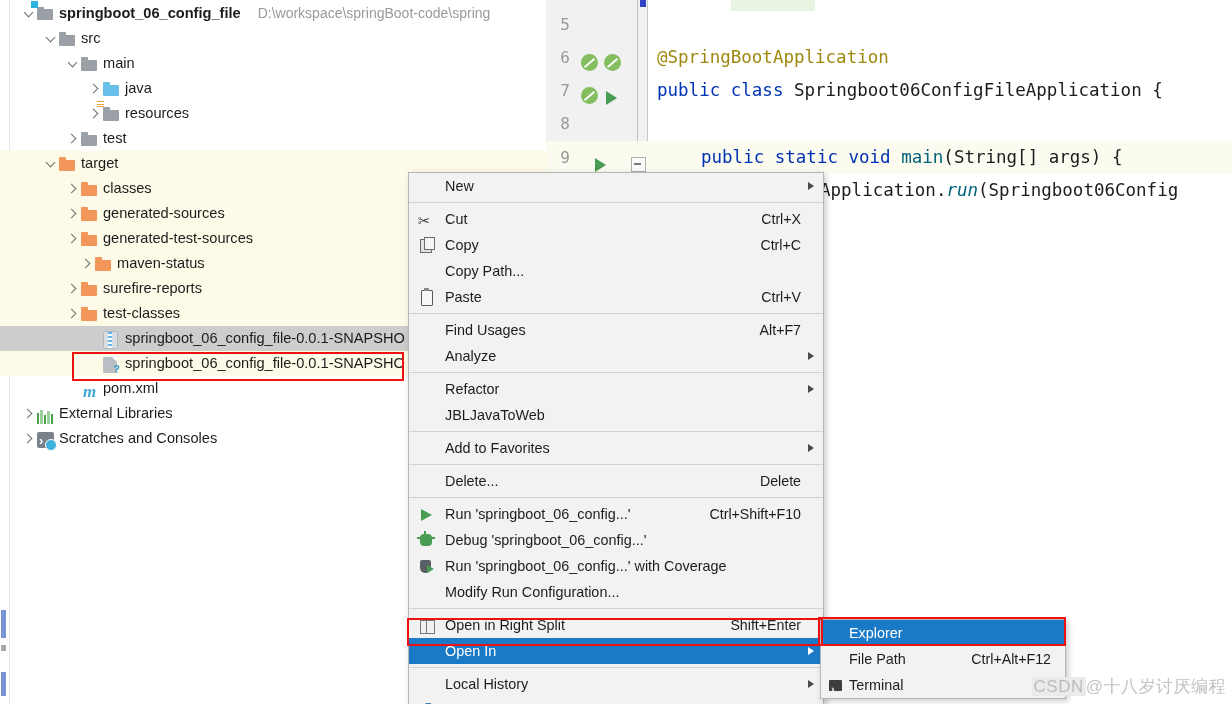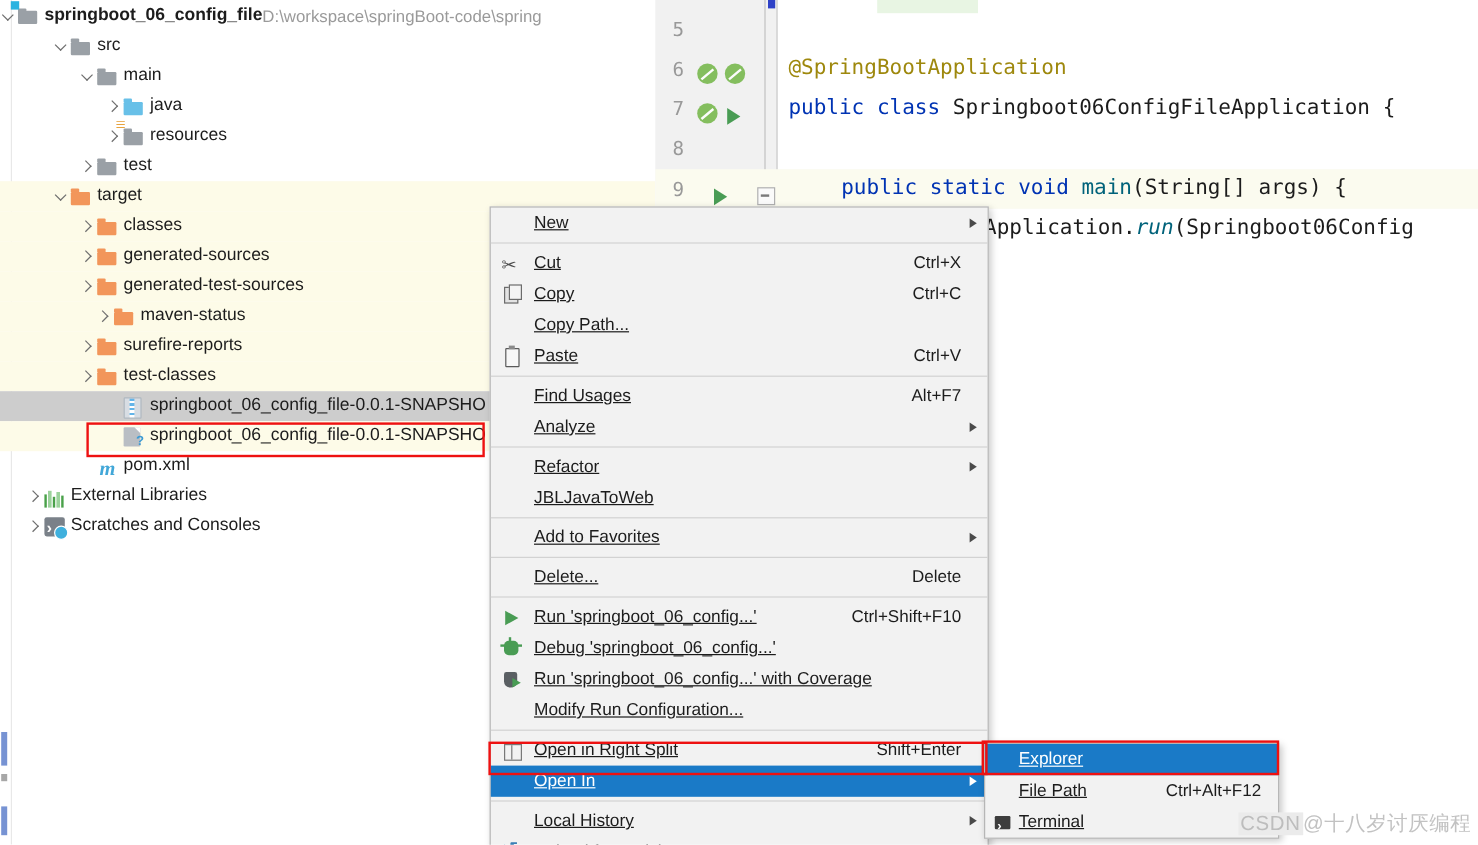--- a/index.html
+++ b/index.html
@@ -76,21 +76,21 @@
     width: 17px; height: 17px;
     margin-right: 5px;
     position: relative;
     display: inline-block;
   }
   .tree-label { font-size: 14.6px; }
   .tree-label.bold { font-weight: bold; }
   .tree-path {
     color: #9a9a9a;
     font-size: 14px;
-    margin-left: 0;
+    margin-left: 17px;
   }
 
   
   .folder { width: 17px; height: 14px; position: relative; top: 2px; }
   .folder .tab {
     position: absolute; left: 0; top: 0;
     width: 7px; height: 3px; border-radius: 1px 1px 0 0;
   }
   .folder .body {
     position: absolute; left: 0; top: 2.5px;
@@ -265,21 +265,20 @@
     color: #1c1c1c;
   }
   .mi {
     position: relative;
     height: 26px;
     line-height: 26px;
     padding-left: 36px;
     padding-right: 12px;
     white-space: nowrap;
     cursor: default;
-    text-decoration: underline;
   }
   .mi.sel {
     background: #1a7ac7;
     color: #ffffff;
   }
   .mi .mlabel { font-size: 14.4px; }
   .mi .mshort {
     position: absolute; right: 22px; top: 0;
     font-size: 14.2px; color: #1c1c1c;
   }
@@ -497,21 +496,21 @@
 
   <div id="project-panel">
     <div class="tree-gutter">
       <div class="gutter-mark" style="top:610px;height:28px;"></div>
       <div class="gutter-mark" style="top:645px;height:6px;background:#8a8a8a;"></div>
       <div class="gutter-mark" style="top:672px;height:24px;"></div>
     </div>
 
     <div class="tree-rows">
 
-      <div class="tree-row" style="height:26px;line-height:26px;">
+      <div class="tree-row" style="height:26px;line-height:26px;padding-left:22px;">
         <span class="twisty expanded"></span>
         <span class="ticon">
           <span class="folder gray"><span class="tab"></span><span class="body"></span><span class="badge module"></span></span>
         </span>
         <span class="tree-label bold">springboot_06_config_file</span>
         <span class="tree-path">D:\workspace\springBoot-code\spring</span>
       </div>
 
       <div class="tree-row" style="padding-left:44px;">
         <span class="twisty expanded"></span>

